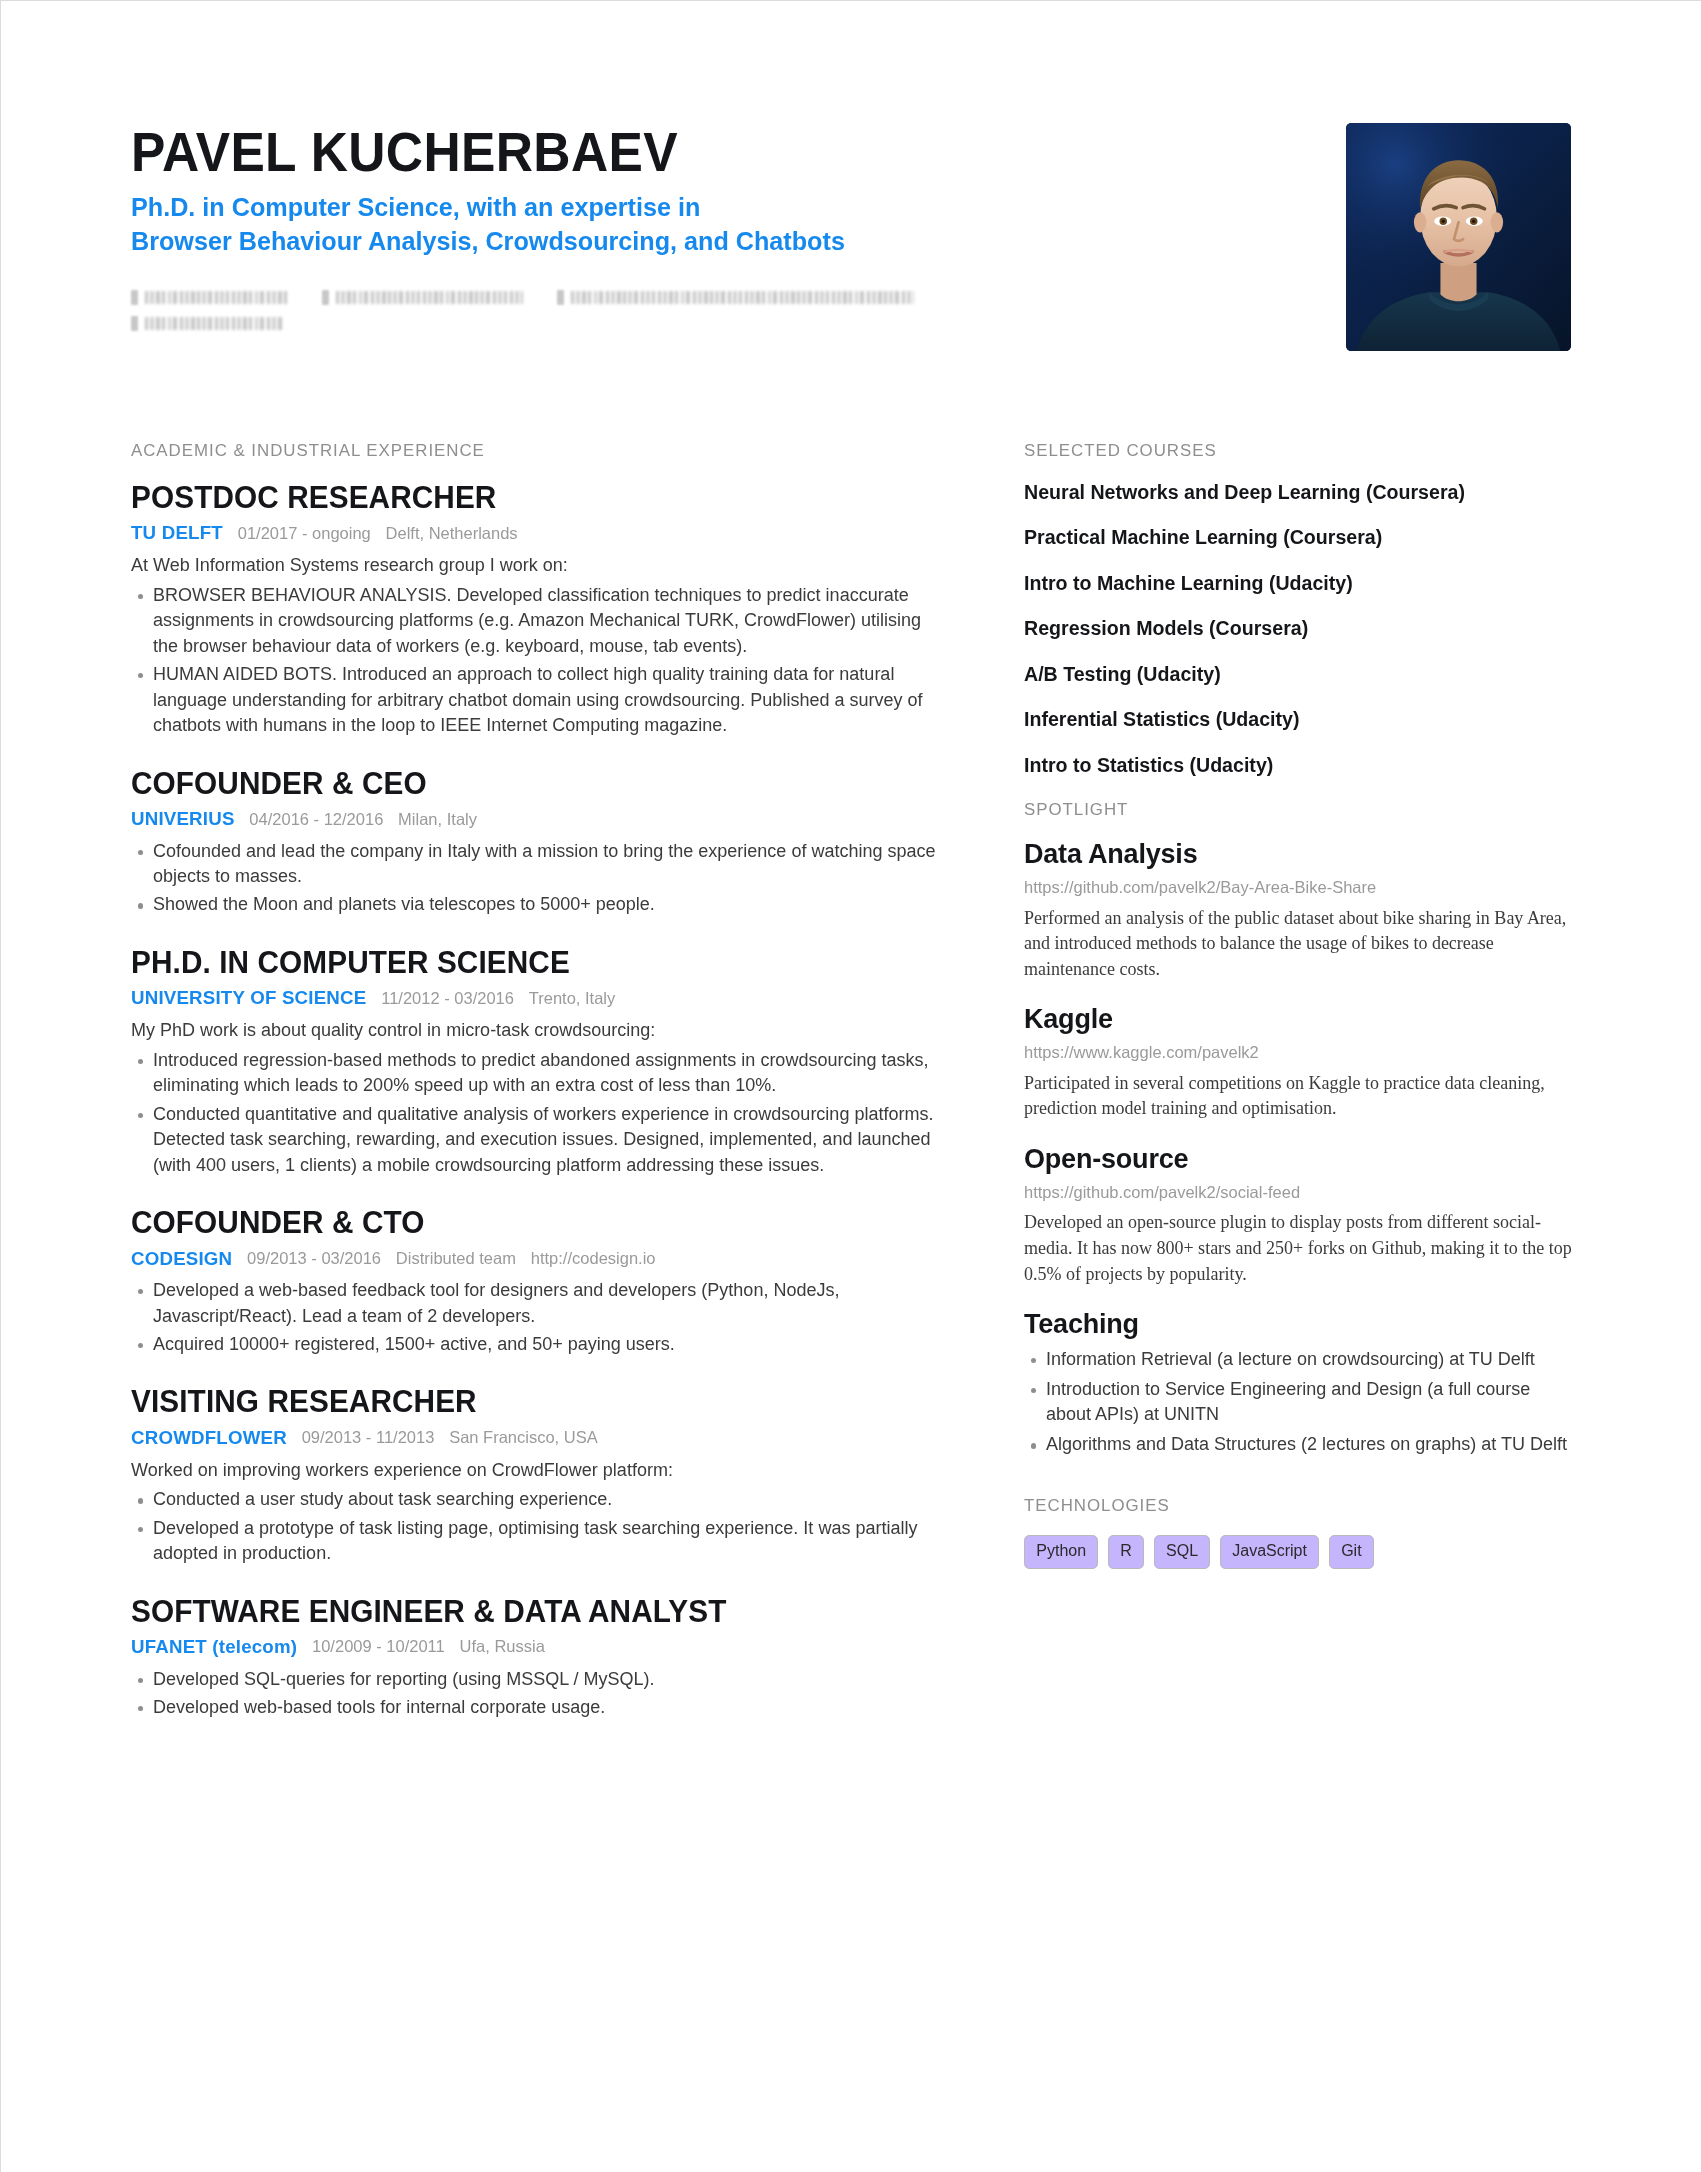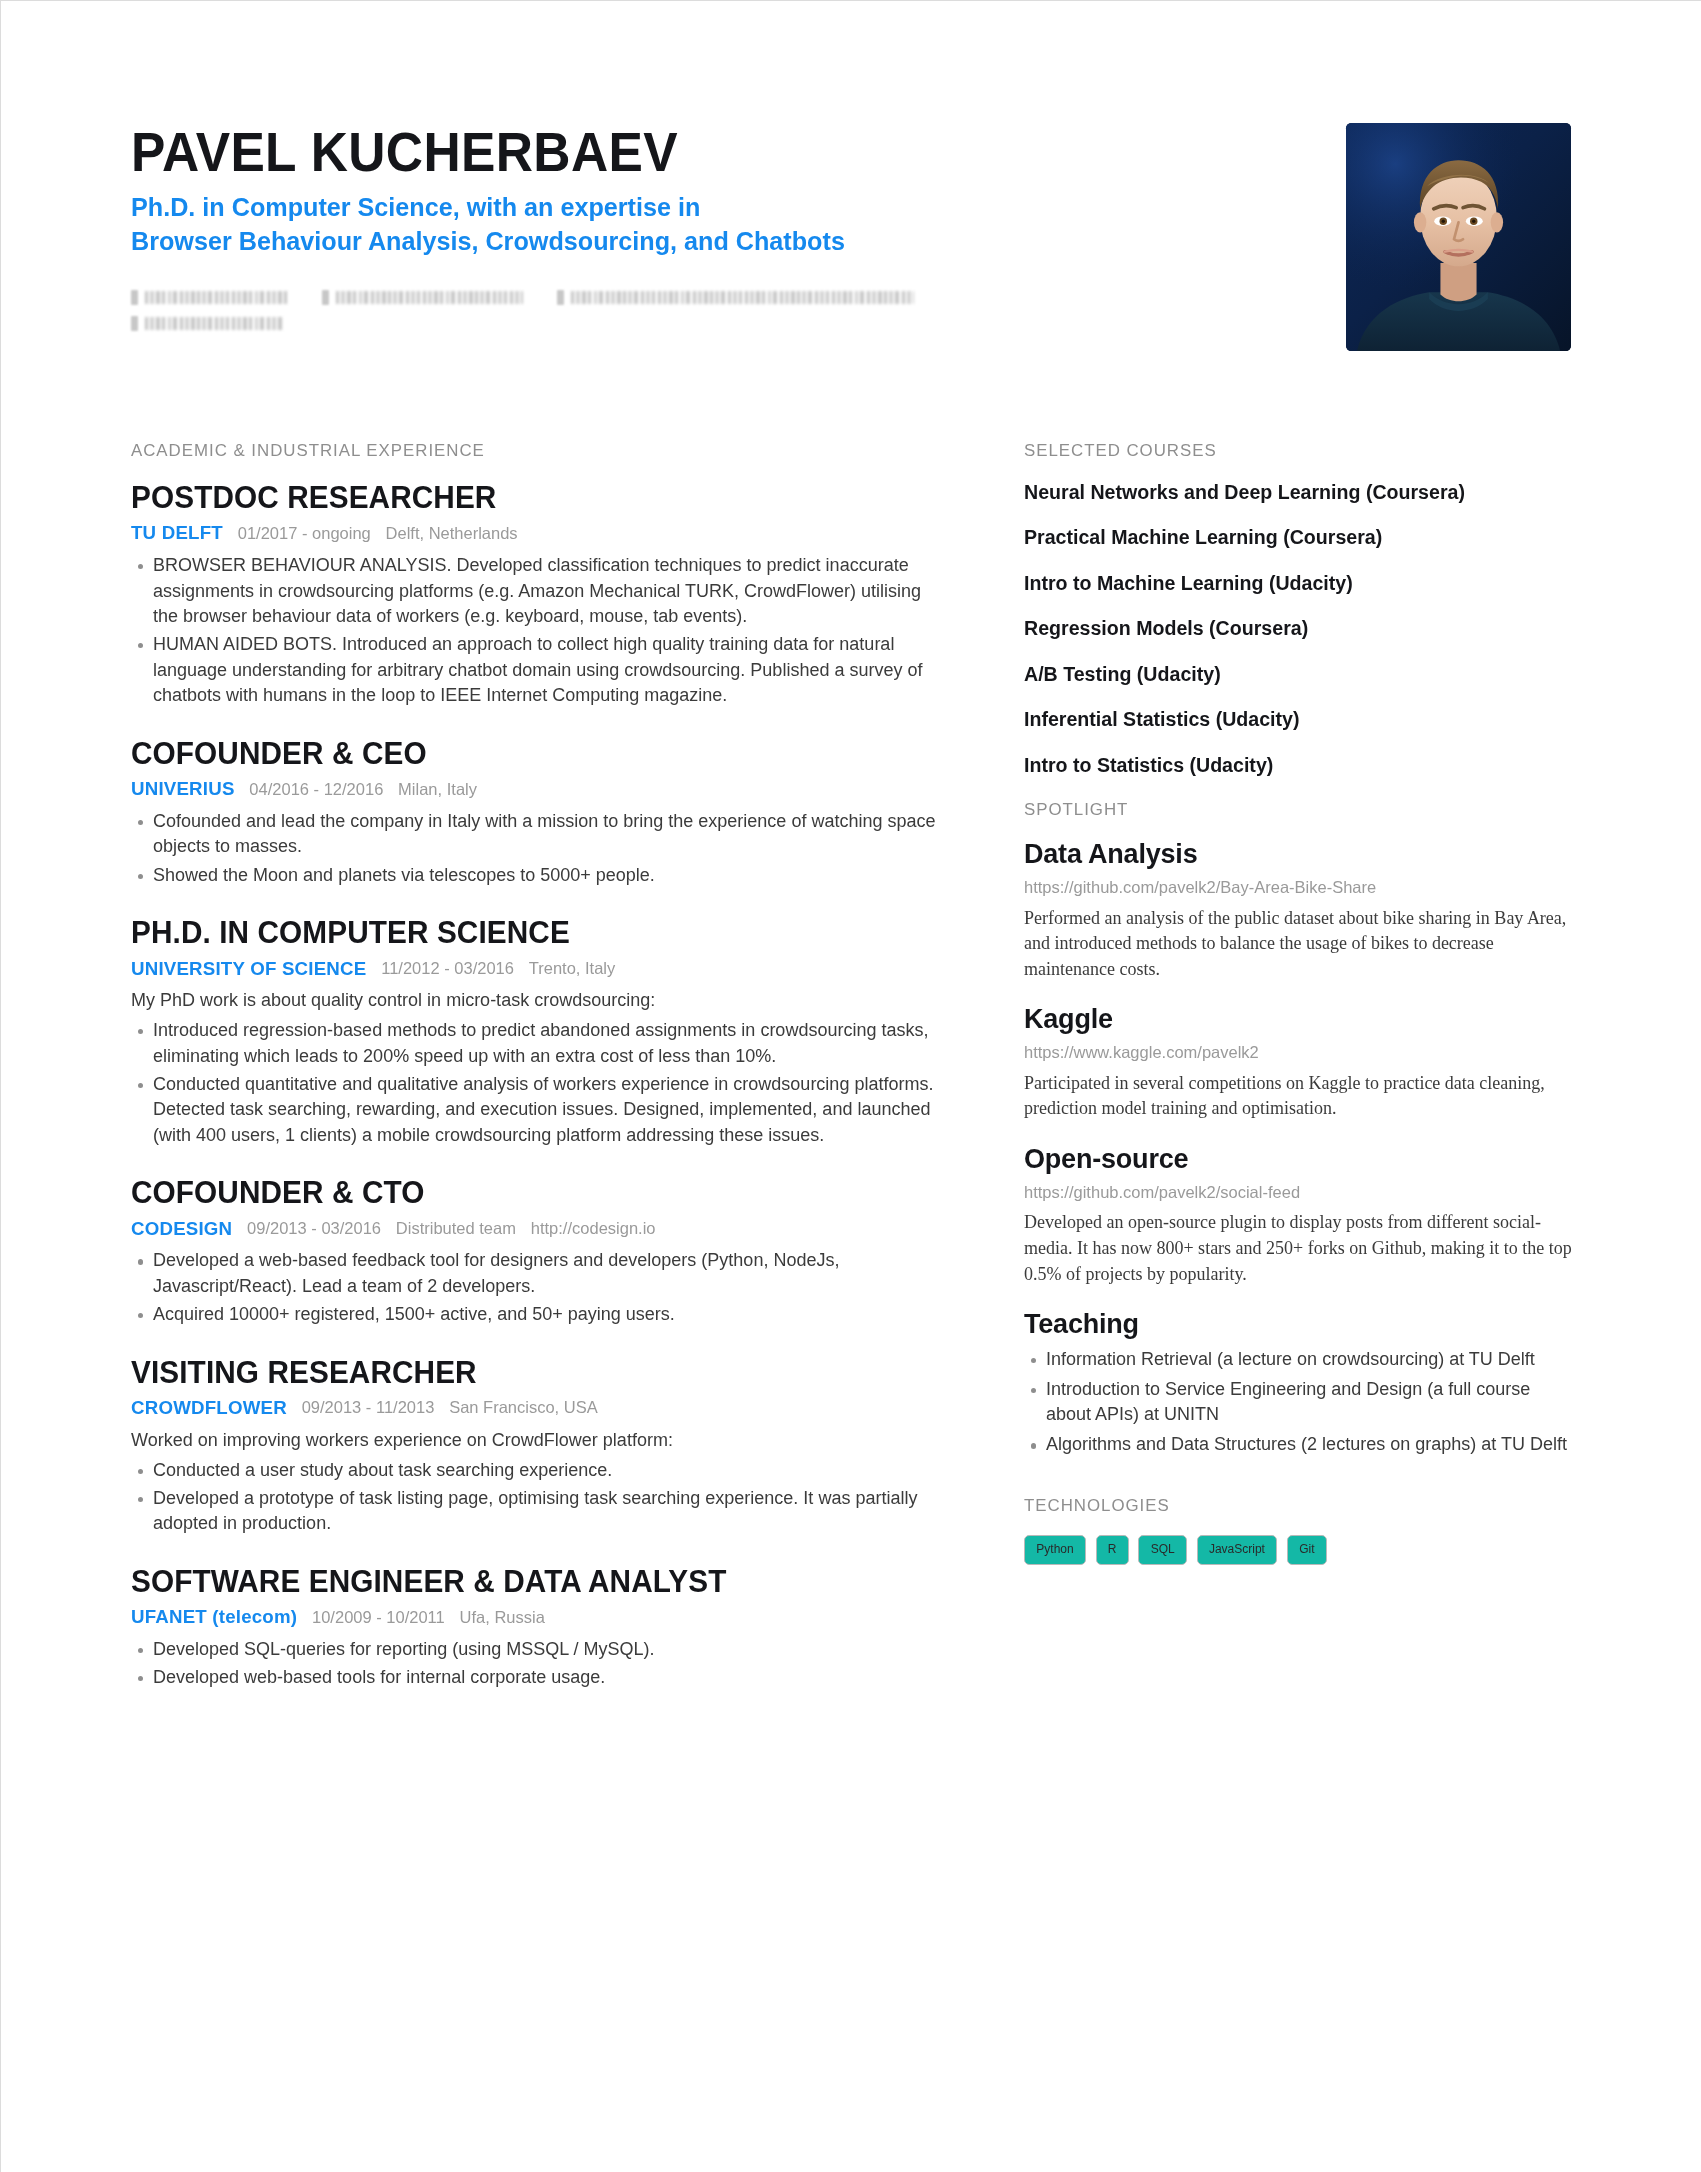--- a/index.html
+++ b/index.html
@@ -245,26 +245,26 @@
 
   
   .tech-block { margin-top: 37px; }
   .tech-chips {
     display: flex;
     flex-wrap: wrap;
     gap: 9.6px;
   }
   .chip {
     font-family: "Liberation Sans Narrow", "Liberation Sans", sans-serif;
-    font-size: 12px;
+    font-size: 16px;
     color: #2a2a2a;
     border: 1.3px solid #b9b9b9;
     border-radius: 5.2px;
     padding: 7.4px 11.3px 8.3px 11.3px;
-    background: #14b8a6;
+    background: #c4b5fd;
     line-height: 1;
     white-space: nowrap;
   }
 </style>
 </head>
 <body>
 
 <div class="page">
 
   <div class="header">
@@ -365,20 +365,21 @@
     <div class="section-label">ACADEMIC &amp; INDUSTRIAL EXPERIENCE</div>
 
     <div id="jobs-container">
         <div class="job">
           <div class="job-title">POSTDOC RESEARCHER</div>
           <div class="job-meta">
             <span class="job-company">TU DELFT</span>
             <span class="job-dates">01/2017 - ongoing</span>
             <span class="job-place">Delft, Netherlands</span>
           </div>
+          <div class="job-intro">At Web Information Systems research group I work on:</div>
           <ul class="bullets">
             <li>BROWSER BEHAVIOUR ANALYSIS. Developed classification techniques to predict inaccurate assignments in crowdsourcing platforms (e.g. Amazon Mechanical TURK, CrowdFlower) utilising the browser behaviour data of workers (e.g. keyboard, mouse, tab events).</li>
             <li>HUMAN AIDED BOTS. Introduced an approach to collect high quality training data for natural language understanding for arbitrary chatbot domain using crowdsourcing. Published a survey of chatbots with humans in the loop to IEEE Internet Computing magazine.</li>
           </ul>
         </div>
         <div class="job">
           <div class="job-title">COFOUNDER &amp; CEO</div>
           <div class="job-meta">
             <span class="job-company">UNIVERIUS</span>
             <span class="job-dates">04/2016 - 12/2016</span>

